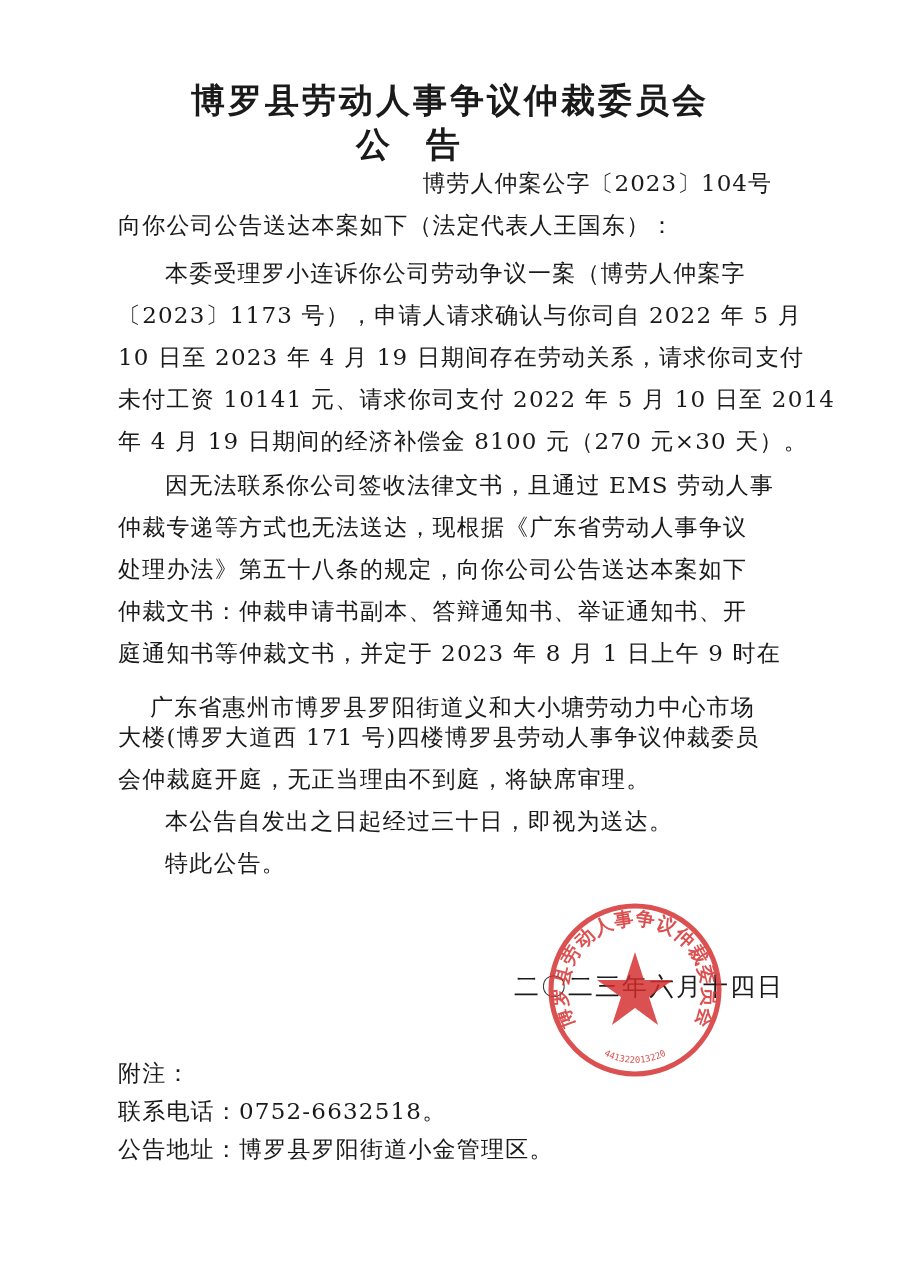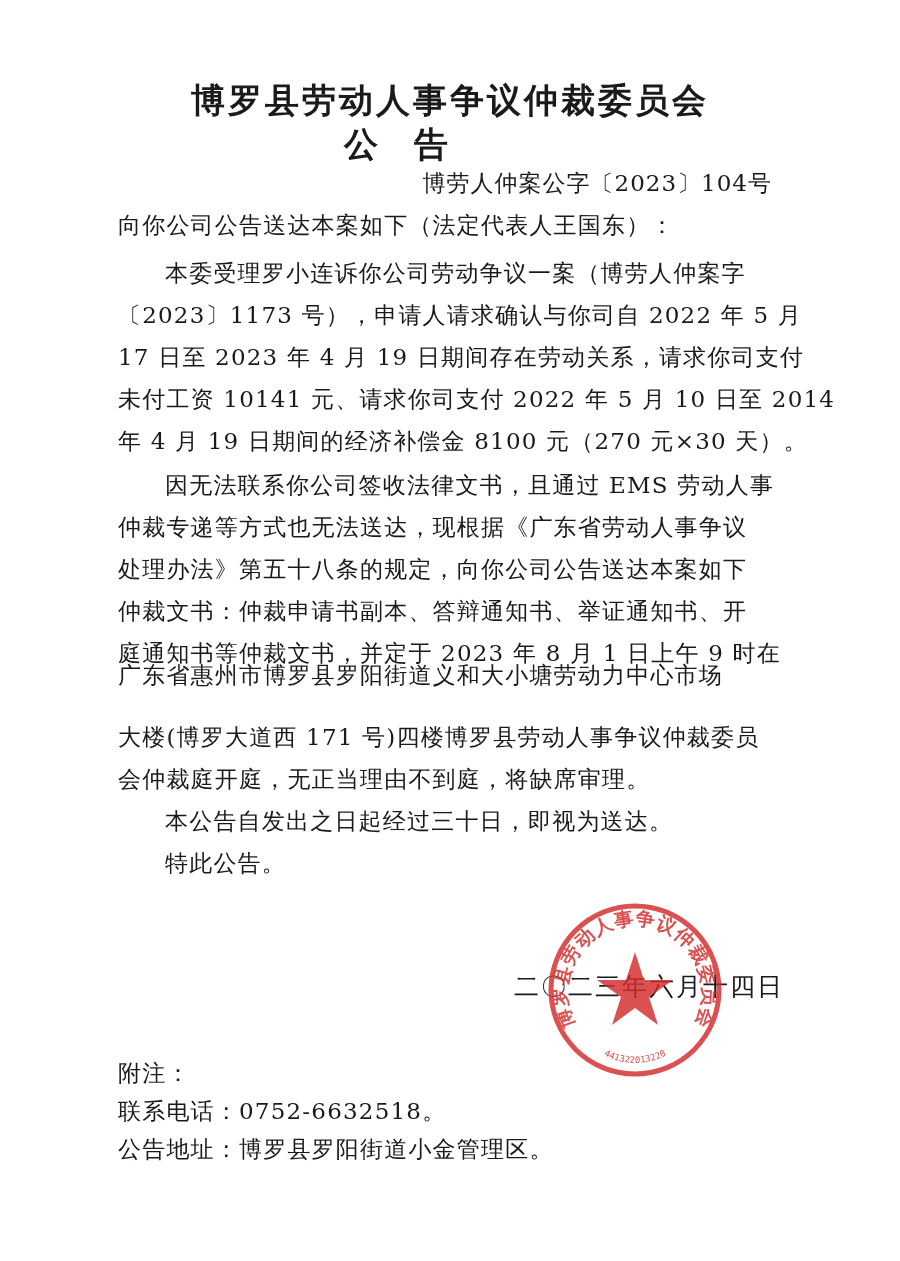--- a/index.html
+++ b/index.html
@@ -10,20 +10,21 @@
   }
   .title {
     position:absolute; left:0; width:900px; top:78px;
     text-align:center; font-size:34px; font-weight:bold; letter-spacing:3px;
     font-family: "DejaVu Sans", sans-serif;
   }
   .subtitle {
     position:absolute; left:0; width:828px; top:122px;
     text-align:center; font-size:34px; font-weight:bold; letter-spacing:36px;
     font-family: "DejaVu Sans", sans-serif;
+    padding-left: 12px;
   }
   .docno {
     position:absolute; right:128px; top:168px;
     font-size:23px; letter-spacing:1px;
   }
   .line {
     position:absolute; left:118px; font-size:23px; white-space:nowrap;
     letter-spacing:1.2px;
   }
   .indent { left:165px; }
@@ -40,30 +41,30 @@
 <body>
 
 <div class="title">博罗县劳动人事争议仲裁委员会</div>
 <div class="subtitle">公告</div>
 <div class="docno">博劳人仲案公字〔2023〕104号</div>
 
 <div class="line" style="top:210px;">向你公司公告送达本案如下（法定代表人王国东）：</div>
 
 <div class="line indent" style="top:258px;text-align:right;">本委受理罗小连诉你公司劳动争议一案（博劳人仲案字</div>
 <div class="line" style="top:300px;text-align:right;">〔2023〕1173 号），申请人请求确认与你司自 2022 年 5 月</div>
-<div class="line" style="top:342px;">17 日至 2023 年 4 月 19 日期间存在劳动关系，请求你司支付</div>
+<div class="line" style="top:342px;">10 日至 2023 年 4 月 19 日期间存在劳动关系，请求你司支付</div>
 <div class="line" style="top:384px;">未付工资 10141 元、请求你司支付 2022 年 5 月 10 日至 2014</div>
 <div class="line" style="top:426px;">年 4 月 19 日期间的经济补偿金 8100 元（270 元×30 天）。</div>
 
 <div class="line indent" style="top:470px;">因无法联系你公司签收法律文书，且通过 EMS 劳动人事</div>
 <div class="line" style="top:512px;">仲裁专递等方式也无法送达，现根据《广东省劳动人事争议</div>
 <div class="line" style="top:554px;">处理办法》第五十八条的规定，向你公司公告送达本案如下</div>
 <div class="line" style="top:596px;">仲裁文书：仲裁申请书副本、答辩通知书、举证通知书、开</div>
 <div class="line" style="top:638px;">庭通知书等仲裁文书，并定于 2023 年 8 月 1 日上午 9 时在</div>
-<div class="line" style="top:660px;">广东省惠州市博罗县罗阳街道义和大小塘劳动力中心市场</div>
+<div class="line" style="top:692px;margin-left:32px;">广东省惠州市博罗县罗阳街道义和大小塘劳动力中心市场</div>
 <div class="line" style="top:722px;">大楼(博罗大道西 171 号)四楼博罗县劳动人事争议仲裁委员</div>
 <div class="line" style="top:764px;font-family:Liberation Serif, serif;">会仲裁庭开庭，无正当理由不到庭，将缺席审理。</div>
 
 <div class="line indent" style="top:806px;">本公告自发出之日起经过三十日，即视为送达。</div>
 <div class="line indent" style="top:848px;">特此公告。</div>
 
 <div class="date">二〇二三年六月十四日</div>
 
 <svg class="seal" viewBox="0 0 180 180">
   <circle cx="90" cy="90" r="84" fill="none" stroke="#d42a2a" stroke-width="5"></circle>

